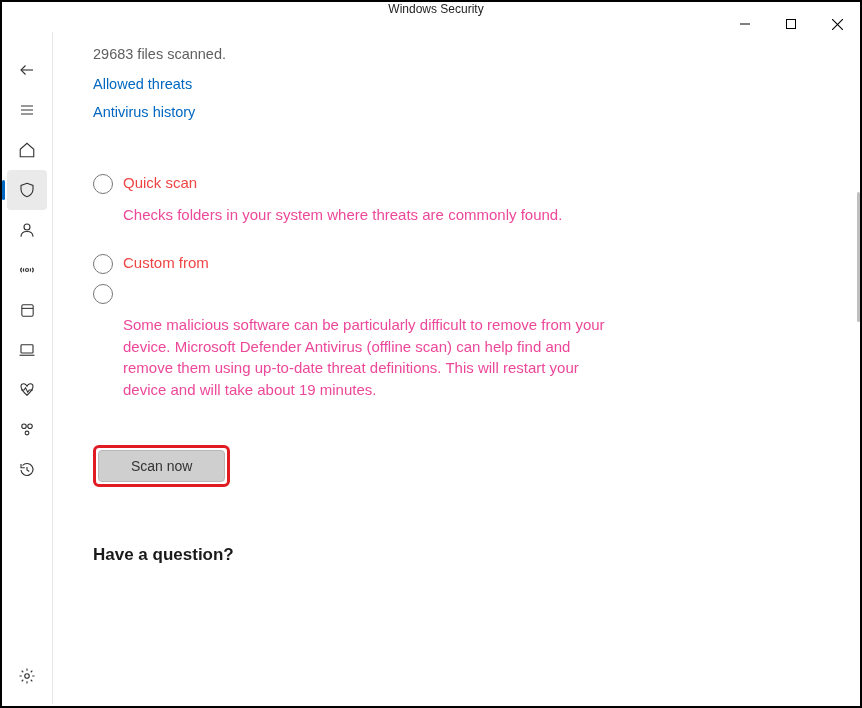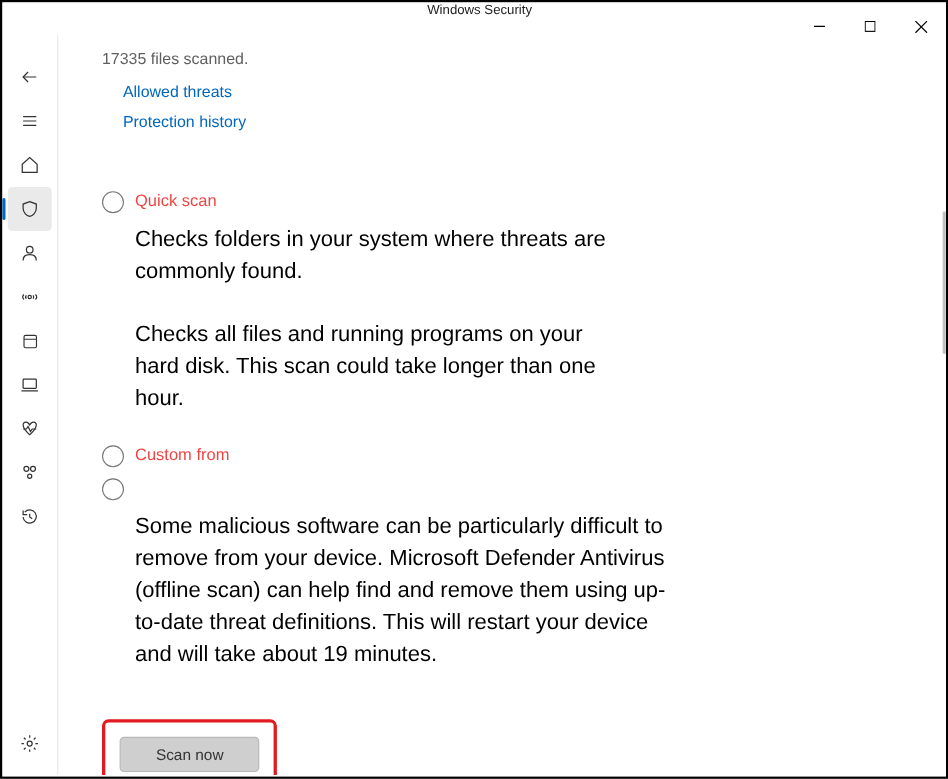--- a/index.html
+++ b/index.html
@@ -87,21 +87,20 @@
       color: #5f5f5f;
       font-size: 14.5px;
       margin-bottom: 14px;
     }
     .link {
       color: #0067c0;
       font-size: 14.5px;
       margin-bottom: 12px;
       display: block;
       cursor: pointer;
-      margin-left: 19px;
     }
     .scan-options {
       margin-top: 54px;
     }
     .radio-row {
       display: flex;
       align-items: flex-start;
       margin-bottom: 10px;
     }
     .radio-outer {
@@ -128,33 +127,33 @@
       box-shadow: 0 0 0 2px #fff inset;
     }
     .radio-outer.checked {
       position: relative;
     }
     .option-label {
       font-size: 15px;
       color: #ef4444;
     }
     .option-desc {
-      color: #000000;
-      font-size: 20px;
+      color: #ec4899;
+      font-size: 15px;
       margin-left: 30px;
       margin-top: 8px;
       margin-bottom: 28px;
       max-width: 490px;
       line-height: 1.45;
     }
     .scan-button-wrap {
       display: inline-block;
       border: 3px solid #e11b22;
       border-radius: 6px;
-      padding: 13px;
+      padding: 2px;
       margin-top: 16px;
     }
     .scan-button {
       background: #cfcfcf;
       border: 1px solid #b8b8b8;
       border-radius: 4px;
       padding: 7px 32px;
       font-size: 14px;
       color: #333;
       cursor: pointer;
@@ -285,33 +284,32 @@
     <div class="sidebar-item" style="margin-bottom:8px;">
       <svg width="18" height="18" viewBox="0 0 24 24" fill="none" stroke="#333" stroke-width="1.5">
           <circle cx="12" cy="12" r="3"></circle>
           <path d="M12 2 L12 5 M12 19 L12 22 M4.9 4.9 L7 7 M17 17 L19.1 19.1 M2 12 L5 12 M19 12 L22 12 M4.9 19.1 L7 17 M17 7 L19.1 4.9"></path>
         </svg>
     </div>
   </div>
 
   <div class="content-wrap">
     <div class="content">
-      <div class="status-text">17335 files scanned.</div>
+      <div class="status-text">29683 files scanned.</div>
       <a class="link">Allowed threats</a>
-      <a class="link">Protection history</a>
+      <a class="link">Antivirus history</a>
 
       <div class="scan-options">
 
         <div class="radio-row">
           <div class="radio-outer"></div>
           <span class="option-label">Quick scan</span>
         </div>
         <div class="option-desc">Checks folders in your system where threats are commonly found.</div>
 
-        <div class="option-desc" style="max-width:450px;">Checks all files and running programs on your hard disk. This scan could take longer than one hour.</div>
 
         <div class="radio-row">
           <div class="radio-outer"></div>
           <span class="option-label">Custom from</span>
         </div>
 
         <div class="radio-row">
           <div class="radio-outer"></div>
         </div>
         <div class="option-desc">Some malicious software can be particularly difficult to remove from your device. Microsoft Defender Antivirus (offline scan) can help find and remove them using up-to-date threat definitions. This will restart your device and will take about 19 minutes.</div>

